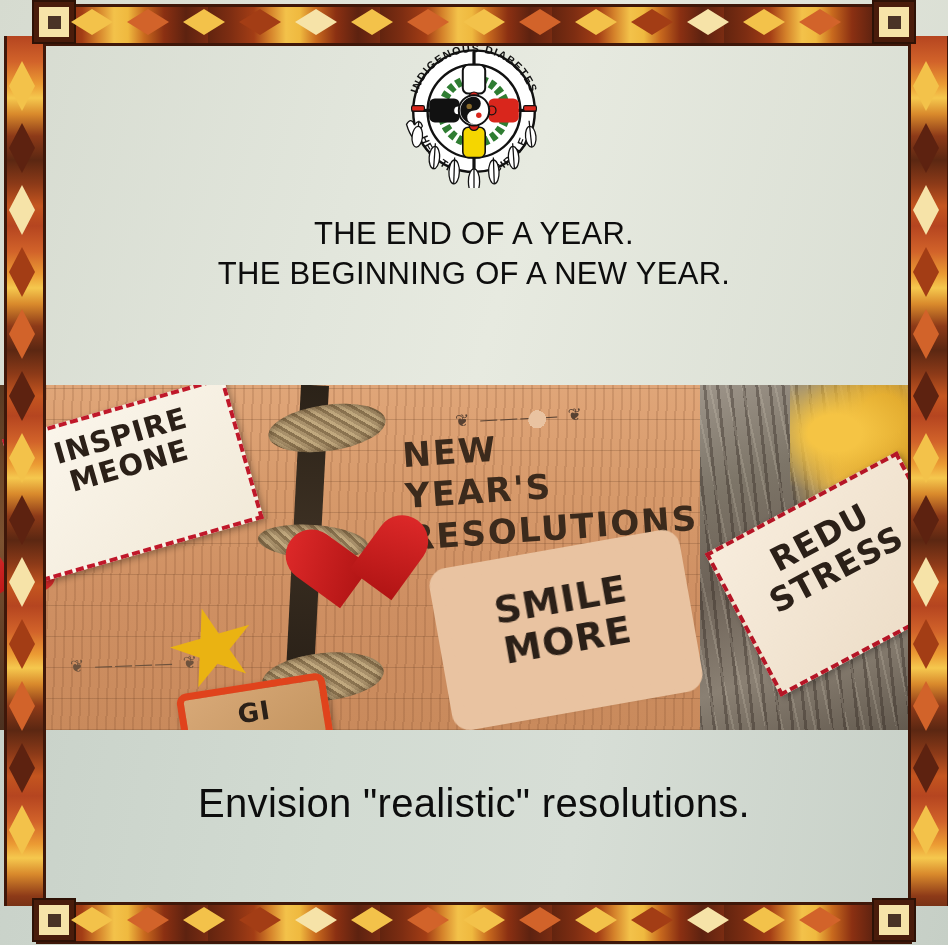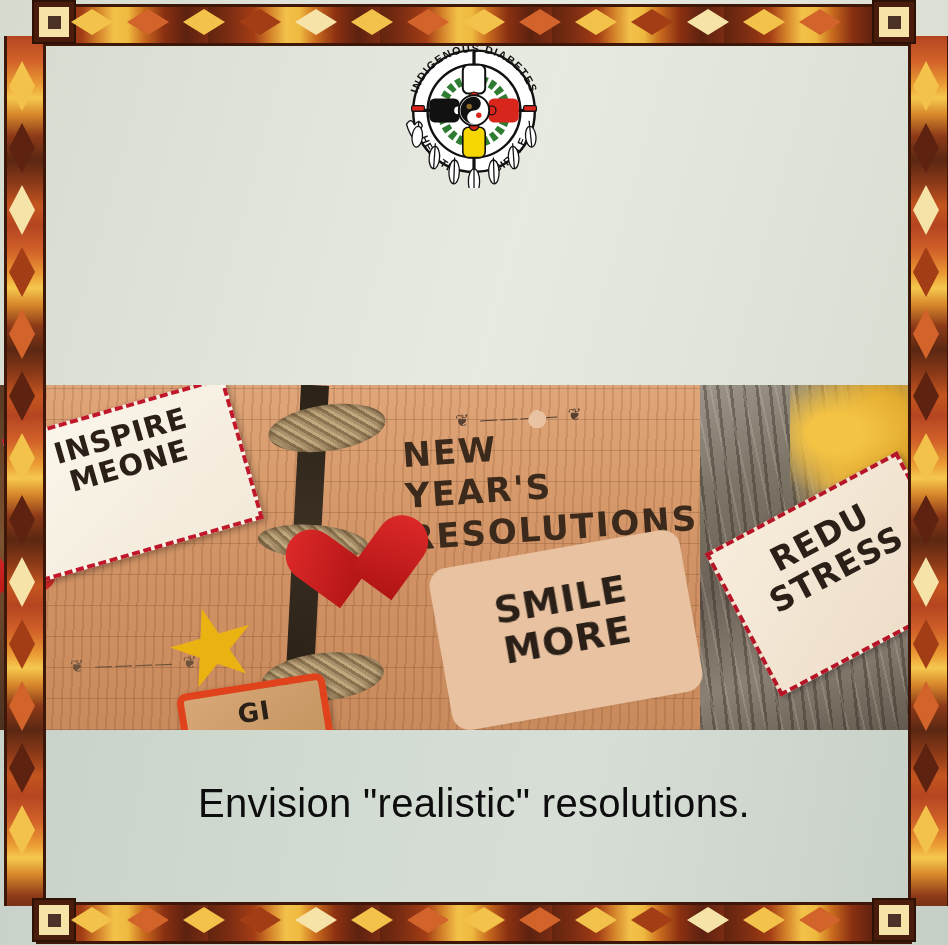--- a/index.html
+++ b/index.html
@@ -414,20 +414,22 @@
           </g>
         <g transform="translate(168,108) rotate(-6)">
             <ellipse cx="0" cy="28" rx="6.5" ry="13"></ellipse>
             <line x1="0" y1="8" x2="0" y2="41"></line>
           </g>
       </g>
     </svg>
   </div>
 
   <div class="headline">
+    <div>THE END OF A YEAR.</div>
+    <div>THE BEGINNING OF A NEW YEAR.</div>
   </div>
 
   <div class="footer-text">Envision "realistic" resolutions.</div>
 
   <div class="frame">
     <div class="bar bar-top"></div>
     <div class="bar bar-bottom"></div>
     <div class="bar bar-left"></div>
     <div class="bar bar-right"></div>
 

